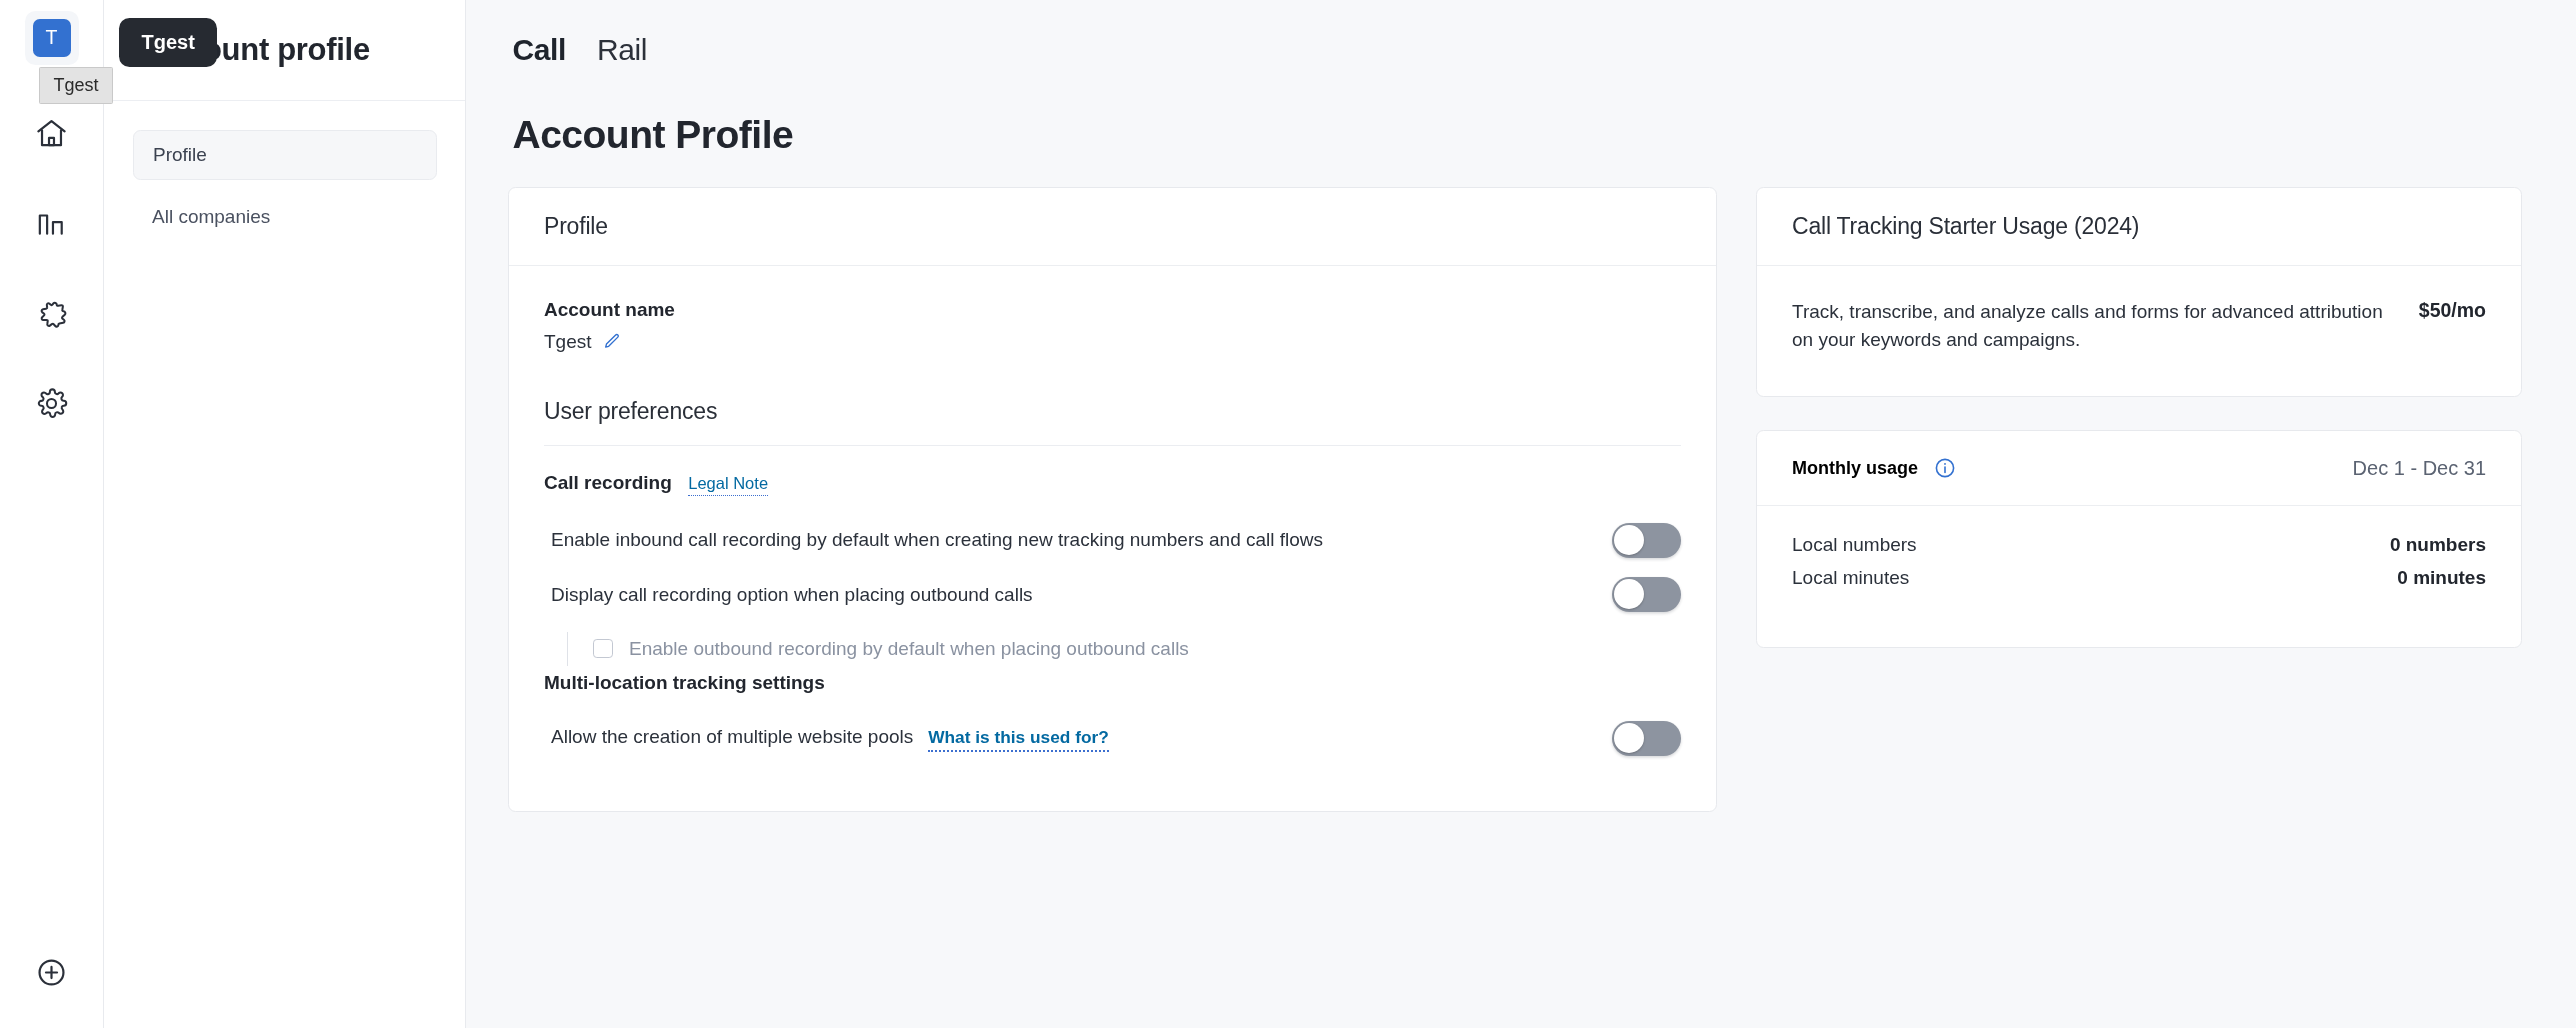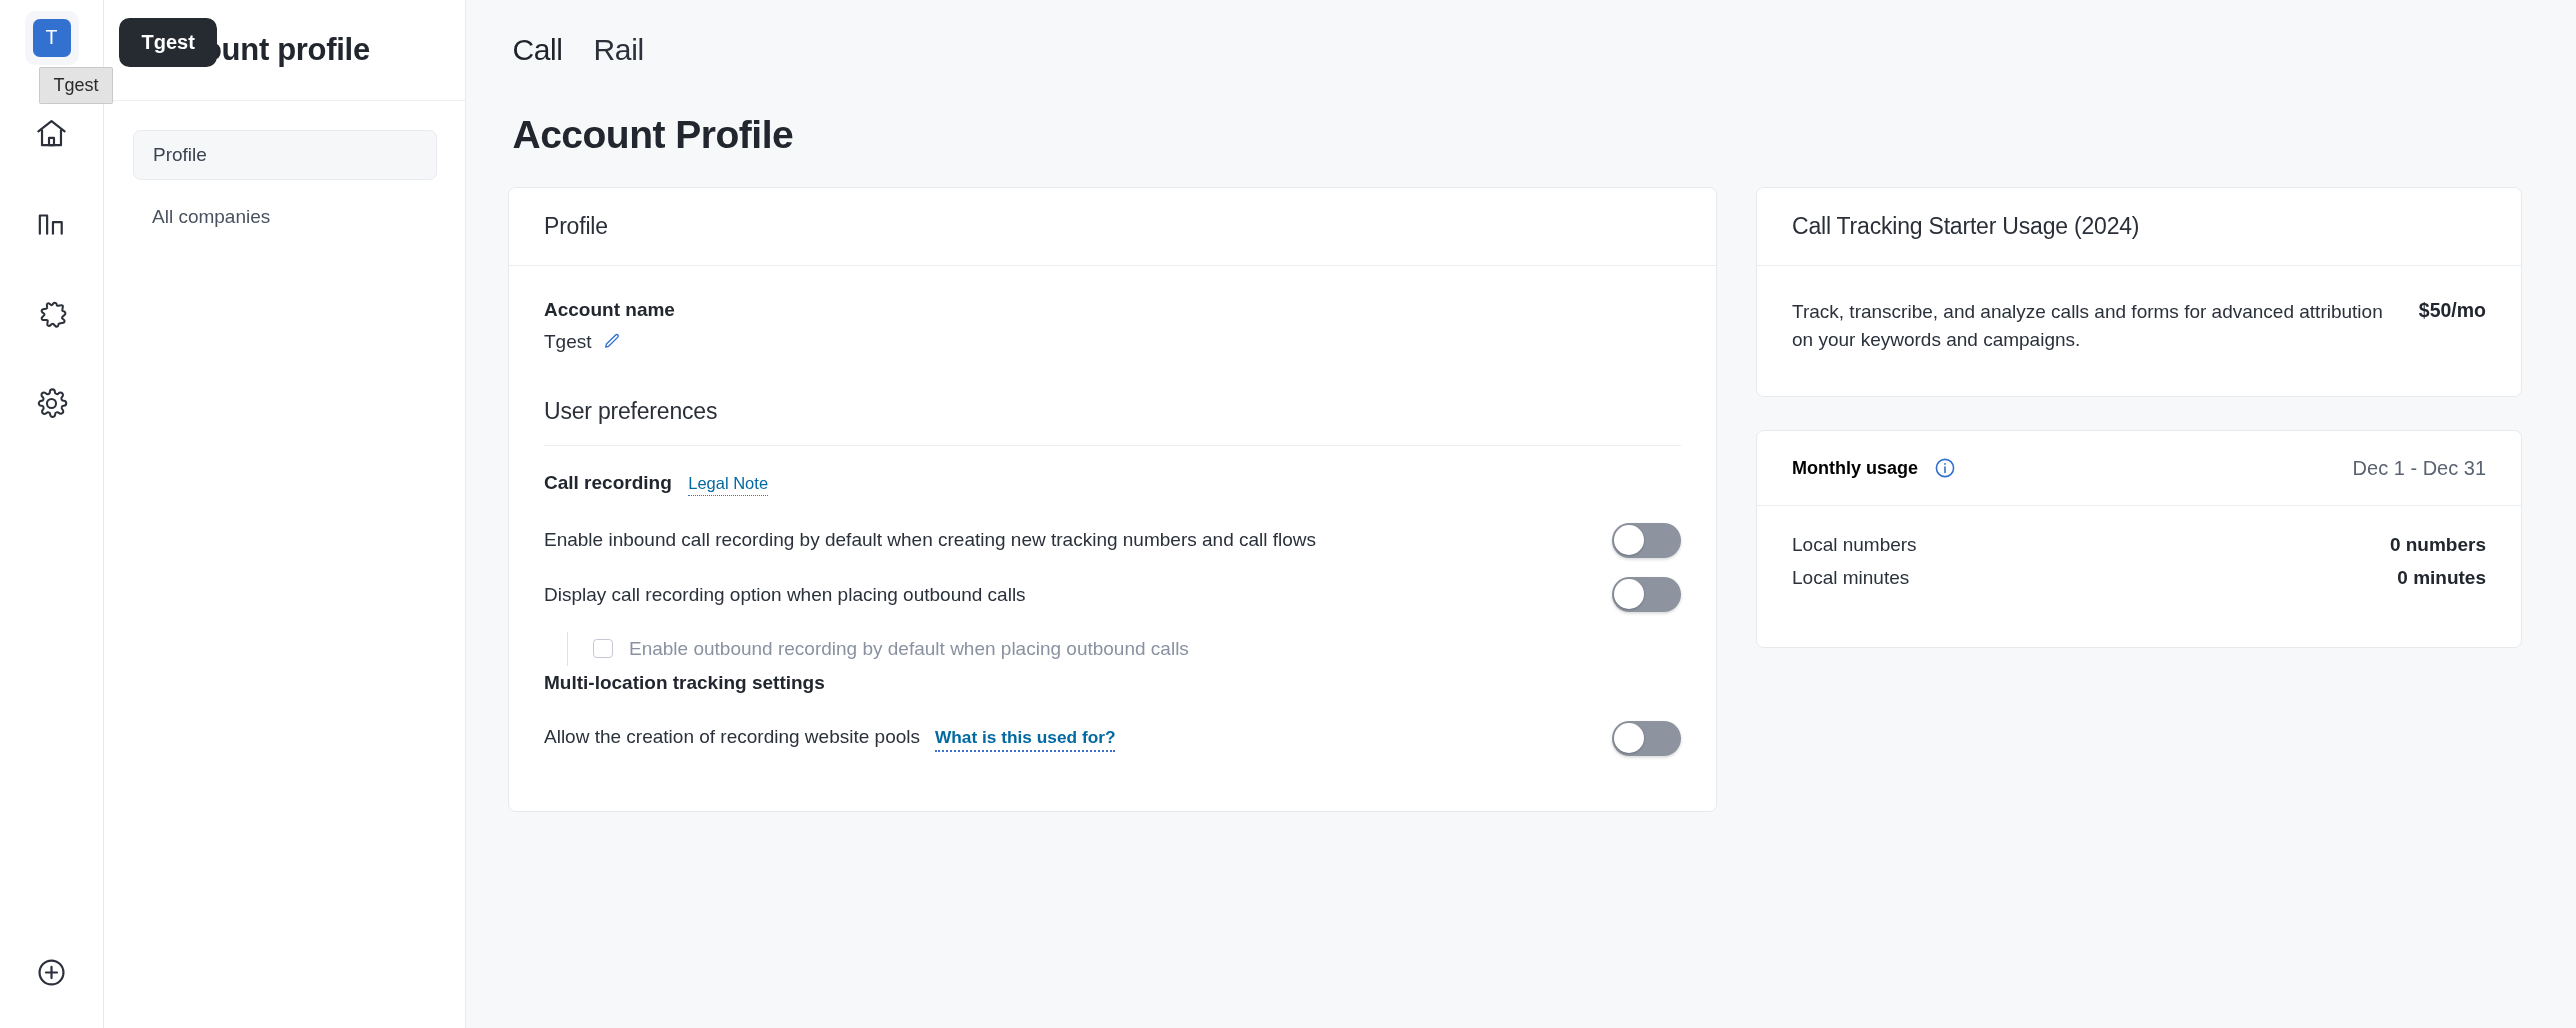--- a/index.html
+++ b/index.html
@@ -78,21 +78,21 @@
   .main {
     flex: 1 1 auto; height: 100%;
     background: #f7f8fa;
     padding: 27px 42px 0 42px;
     overflow: hidden;
   }
   .brand {
     font-size: 30px; letter-spacing: -0.4px; color: #1f242c;
     margin: 7.5px 0 0 4.5px; line-height: 1;
   }
-  .brand b { font-weight: 400; }
+  .brand b { font-weight: 700; }
   .brand span { font-weight: 400; color: #2c313a; padding-left: 31px; }
 
   .page-title {
     font-size: 39px; font-weight: 700; color: #22262e;
     letter-spacing: -0.5px; margin: 48px 0 30px 4.5px;
   }
 
   .columns { display: flex; gap: 39px; align-items: flex-start; }
   .col-left { width: 1209px; flex: 0 0 1209px; }
   .col-right { width: 766px; flex: 0 0 766px; }
@@ -135,21 +135,21 @@
   .dotted-link {
     color: #0369a1; font-size: 17.3px; font-weight: 700;
     text-decoration: none;
     border-bottom: 2.3px dotted #3c6fcf;
     padding-bottom: 3px; cursor: pointer; line-height: 1.1;
   }
   .dotted-link.sm { font-size: 16.5px; font-weight: 400; border-bottom-width: 1.5px; }
 
   .toggle-row {
     display: flex; align-items: center; justify-content: space-between;
-    gap: 30px; min-height: 47px; margin-bottom: 7.5px;
+    gap: 30px; min-height: 47px; margin-bottom: 7.5px; margin-left: 7px;
   }
   .toggle-row .labels {
     display: flex; align-items: baseline; gap: 15px;
     font-size: 19px; color: #2b313b; line-height: 1.35;
   }
   .switch {
     width: 69px; height: 35px; border-radius: 17.3px;
     background: #8d94a0; position: relative; flex: 0 0 69px;
     cursor: pointer; box-shadow: 0 1.5px 3px rgba(30,35,45,.18);
   }
@@ -330,21 +330,21 @@
               <div class="checkbox"></div>
               <span class="nested-label">Enable outbound recording by default when placing outbound calls</span>
             </div>
 
             <div class="subsection-title">
               <span>Multi-location tracking settings</span>
             </div>
 
             <div class="toggle-row">
               <div class="labels">
-                <span>Allow the creation of recording website pools</span>
+                <span>Allow the creation of multiple website pools</span>
                 <a class="dotted-link">What is this used for?</a>
               </div>
               <div class="switch">
                 <div class="knob"></div>
               </div>
             </div>
 
 
           </div>
         </section>

